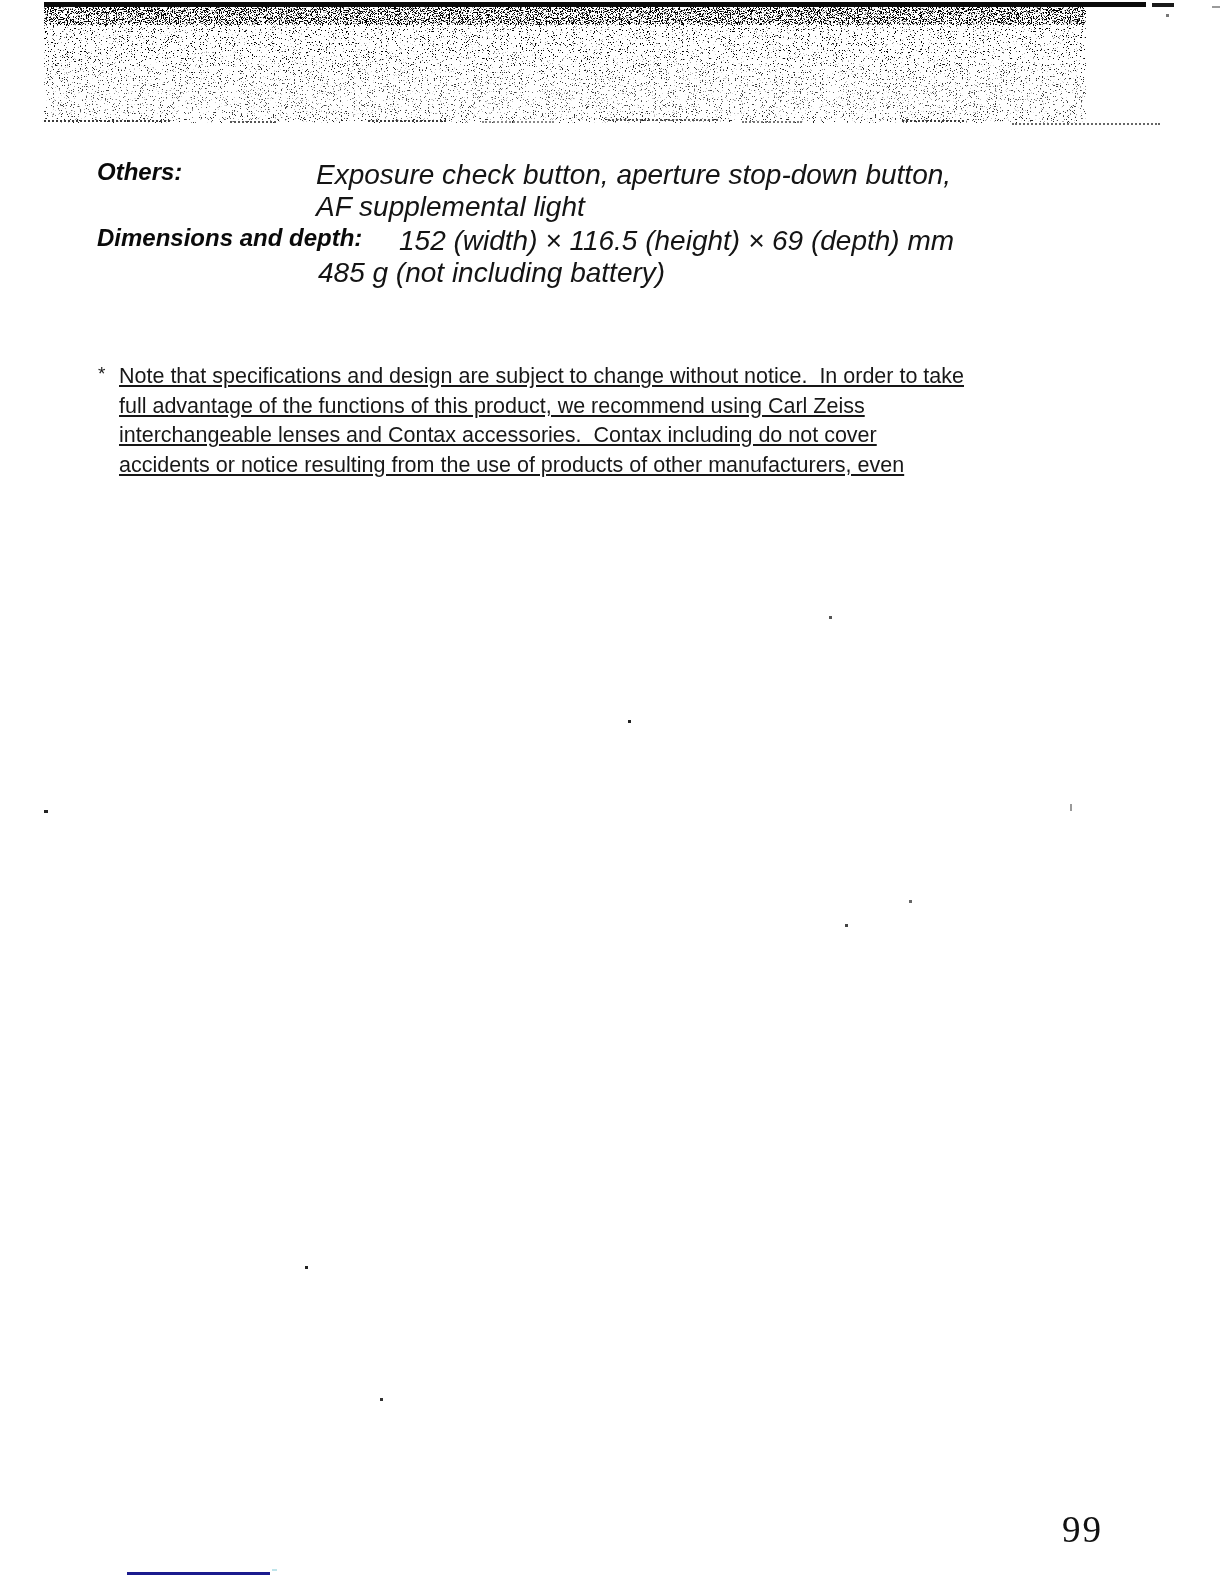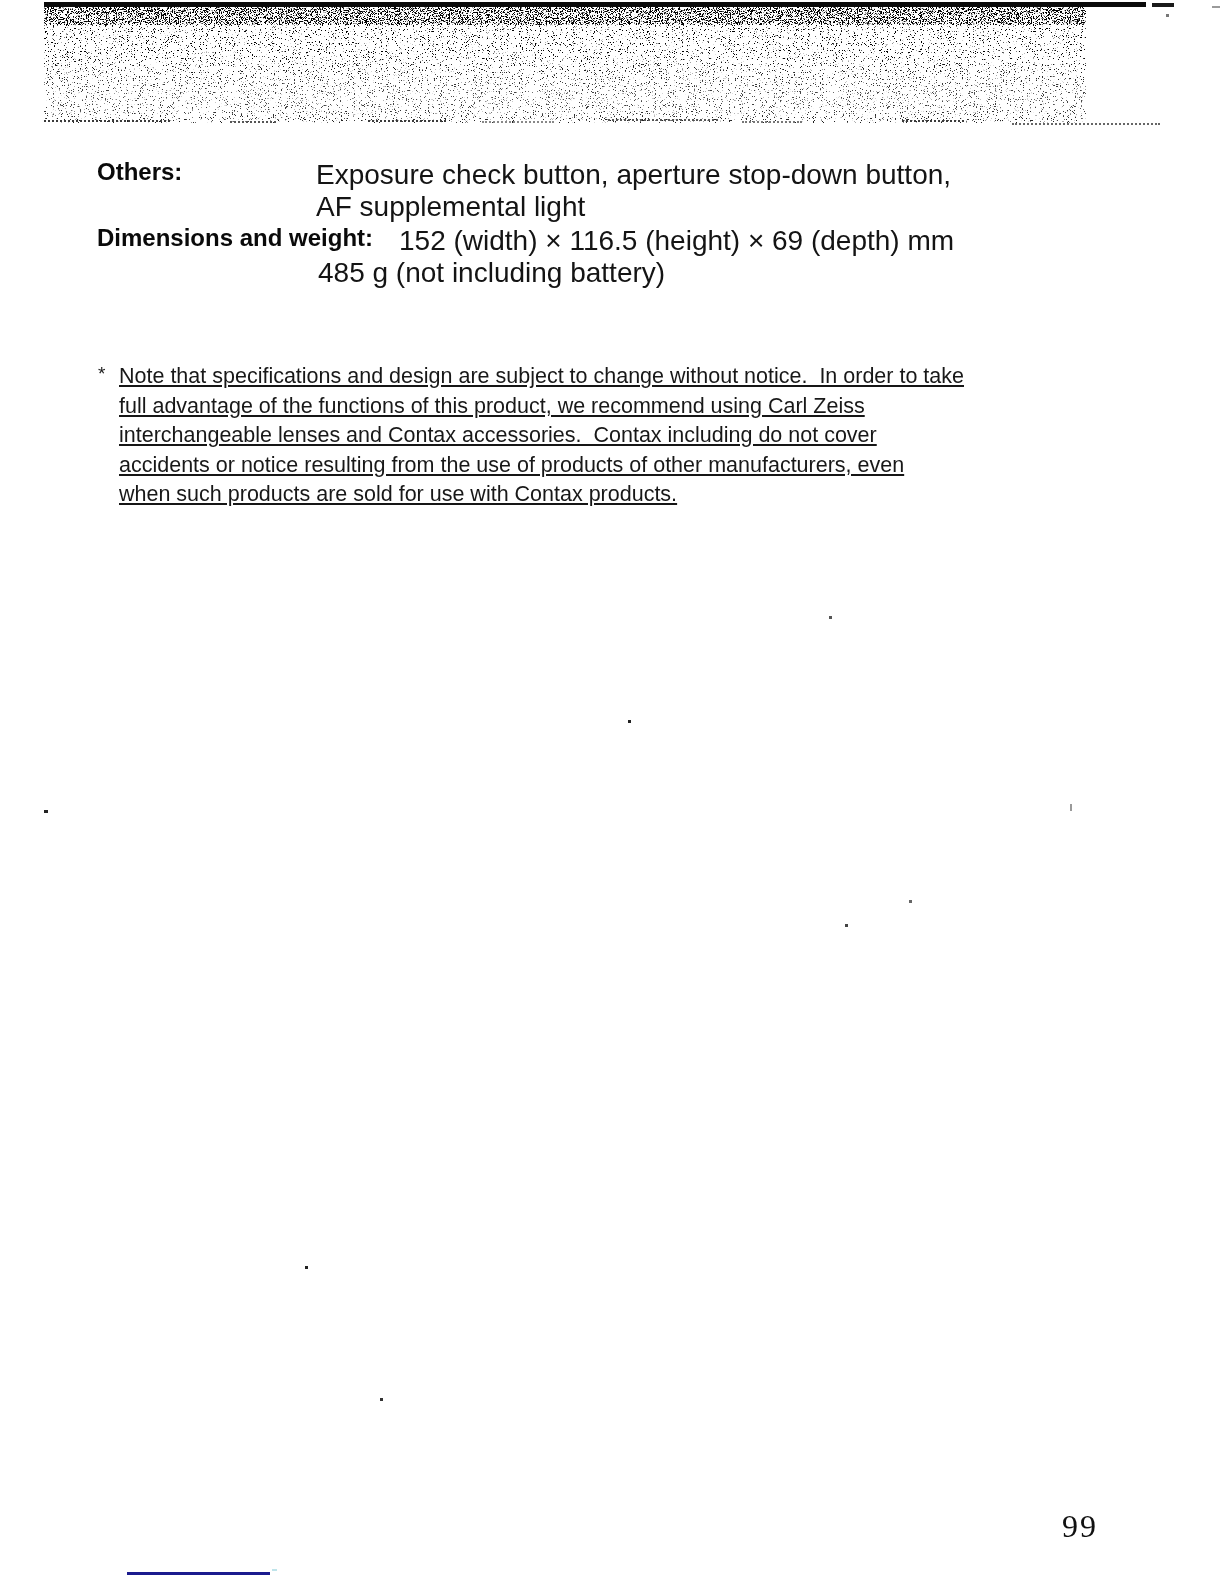--- a/index.html
+++ b/index.html
@@ -5,21 +5,21 @@
   html, body { margin: 0; padding: 0; }
   body {
     width: 1224px; height: 1584px;
     background: #ffffff;
     position: relative;
     overflow: hidden;
     font-family: "Liberation Sans", sans-serif;
     color: #161616;
   }
   .abs { position: absolute; }
-  .pre { white-space: pre; }
+  .pre { white-space: pre; font-style: italic; }
 
   
   .top-rule-main { left: 44px; top: 2px; width: 1102px; height: 5px; background: #0a0a0a; }
   .top-rule-dash { left: 1152px; top: 3px; width: 22px; height: 4px; background: #1a1a1a; }
   .top-rule-tick { left: 1212px; top: 6px; width: 8px; height: 2px; background: #9a9a9a; }
 
   
   .noise-band { left: 44px; top: 7px; width: 1042px; height: 116px; }
   .noise-band svg { display: block; }
   .noise-fade {
@@ -35,21 +35,21 @@
 
   
   .footnote-marker { font-size: 19px; color: #1a1a1a; }
   .footnote-block { left: 119px; top: 362px; width: 1000px; text-decoration: underline; }
   .footnote-line { font-size: 21.5px; line-height: 29.5px; color: #181818; white-space: pre; }
 
   
   .page-number {
     left: 1062px; top: 1508px;
     font-family: "Liberation Serif", serif;
-    font-size: 32px; color: #111;
+    font-size: 37px; color: #111;
     letter-spacing: 2px;
   }
 
   
   .footer-rule { left: 127px; top: 1572px; width: 143px; height: 3px; background: #1b1b8e; }
   .footer-speck { left: 272px; top: 1569px; width: 5px; height: 2px; background: #bfe4ea; }
 
   .dot { background: #333; }
 </style>
 </head>
@@ -90,31 +90,30 @@
 <div class="abs dotted-edge" style="left:482px;top:121px;width:72px;border-top-color:#888;"></div>
 <div class="abs dotted-edge" style="left:608px;top:119px;width:110px;border-top-color:#555;"></div>
 <div class="abs dotted-edge" style="left:742px;top:121px;width:60px;border-top-color:#777;"></div>
 <div class="abs dotted-edge" style="left:902px;top:120px;width:62px;"></div>
 <div class="abs dotted-edge" style="left:1012px;top:123px;width:148px;border-top-color:#666;"></div>
 
 <div class="abs spec-label pre" style="left:97px;top:158px;">Others:</div>
 <div class="abs spec-value pre" style="left:316px;top:158px;">Exposure check button, aperture stop-down button,</div>
 <div class="abs spec-value pre" style="left:316px;top:190px;">AF supplemental light</div>
 
-<div class="abs spec-label pre" style="left:97px;top:224px;">Dimensions and weight:</div>
+<div class="abs spec-label pre" style="left:97px;top:224px;">Dimensions and depth:</div>
 <div class="abs spec-value pre" style="left:399px;top:224px;">152 (width) × 116.5 (height) × 69 (depth) mm</div>
 <div class="abs spec-value pre" style="left:318px;top:256px;">485 g (not including battery)</div>
 
 <div class="abs footnote-marker" style="left:98px;top:363px;">*</div>
 <div class="abs footnote-block">
   <div class="footnote-line">Note that specifications and design are subject to change without notice.  In order to take</div>
   <div class="footnote-line">full advantage of the functions of this product, we recommend using Carl Zeiss</div>
   <div class="footnote-line">interchangeable lenses and Contax accessories.  Contax including do not cover</div>
   <div class="footnote-line">accidents or notice resulting from the use of products of other manufacturers, even</div>
-  <div class="footnote-line">when such products are sold for use with Contax products.</div>
 </div>
 
 <div class="abs dot" style="left:1166px;top:14px;width:3px;height:3px;background:#777;"></div>
 <div class="abs dot" style="left:829px;top:616px;width:3px;height:3px;background:#555;"></div>
 <div class="abs dot" style="left:628px;top:720px;width:3px;height:3px;background:#222;"></div>
 <div class="abs dot" style="left:44px;top:810px;width:4px;height:3px;background:#222;"></div>
 <div class="abs dot" style="left:1070px;top:804px;width:2px;height:7px;background:#9a9a9a;"></div>
 <div class="abs dot" style="left:909px;top:900px;width:3px;height:3px;background:#666;"></div>
 <div class="abs dot" style="left:845px;top:924px;width:3px;height:3px;background:#444;"></div>
 <div class="abs dot" style="left:305px;top:1266px;width:3px;height:3px;background:#222;"></div>

